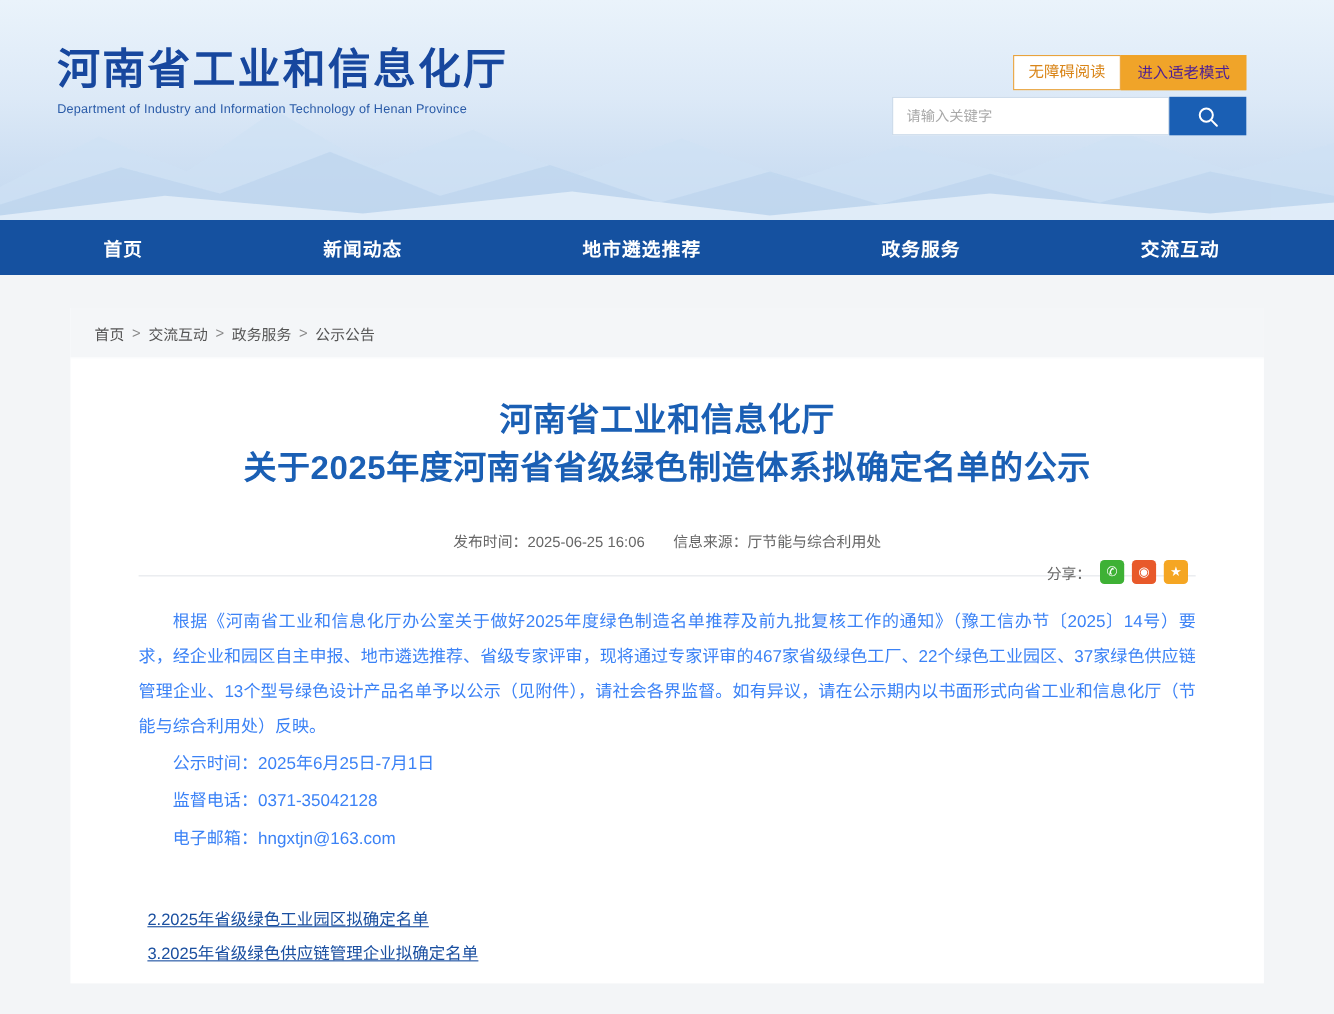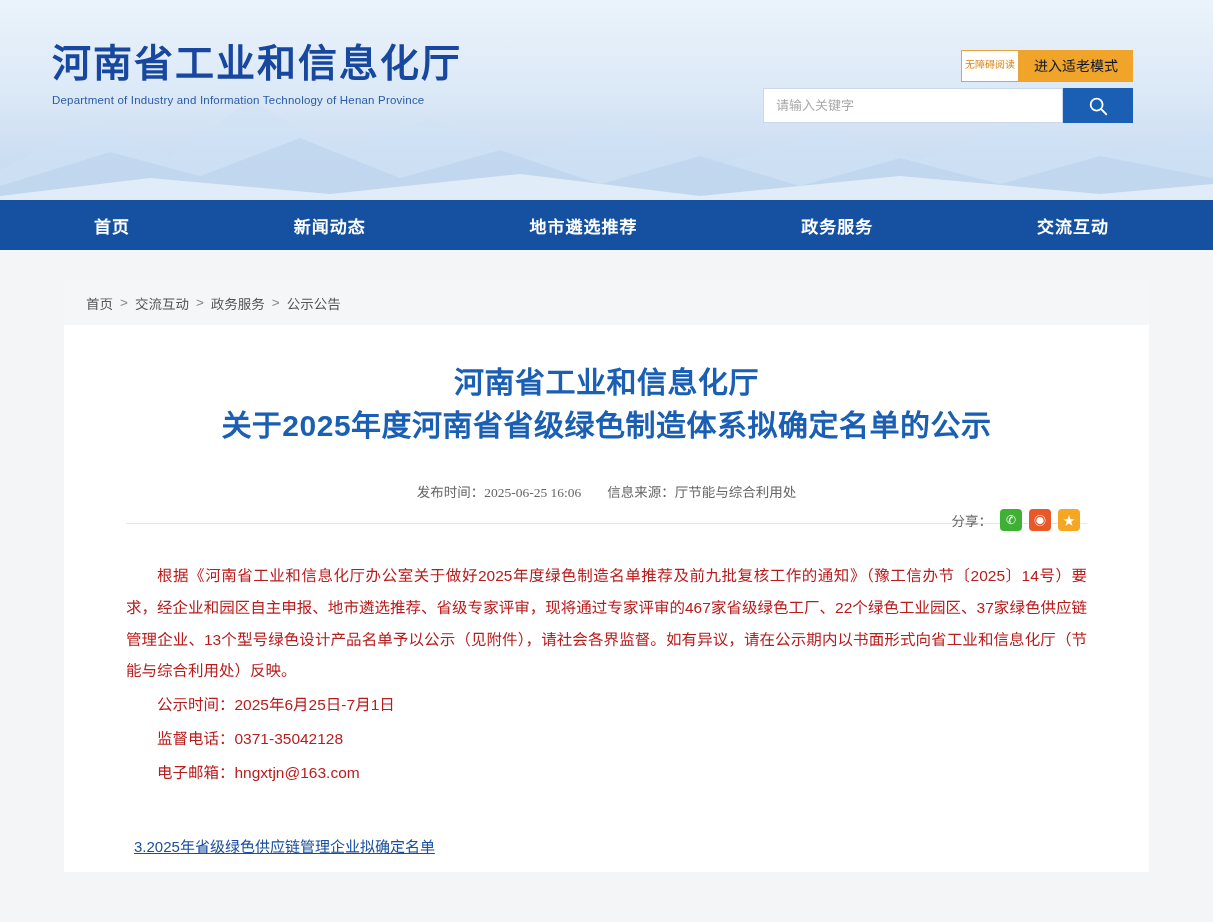--- a/index.html
+++ b/index.html
@@ -54,44 +54,44 @@
     position: absolute;
     right: 80px;
     top: 50px;
     display: flex;
     z-index: 3;
   }
   .btn-access {
     background: #fff;
     border: 1px solid #e8a33d;
     color: #d98518;
-    font-size: 10px;
-    padding: 5px 3px;
+    font-size: 14px;
+    padding: 5px 13px;
     line-height: 18px;
     white-space: nowrap;
   }
   .btn-elder {
     background: #f0a429;
-    color: #0f172a;
+    color: #4c1d95;
     font-size: 14px;
     padding: 6px 14px;
     line-height: 18px;
     white-space: nowrap;
     border: 1px solid #f0a429;
   }
 
   .searchbox {
     position: absolute;
     right: 80px;
     top: 88px;
     display: flex;
     z-index: 3;
   }
   .searchbox input {
-    width: 300px;
+    width: 252px;
     height: 35px;
     border: 1px solid #c9d9e9;
     background: #ffffff;
     padding: 0 12px;
     font-size: 13px;
     color: #333;
     outline: none;
     font-family: Liberation Sans, sans-serif;
   }
   .searchbox input::placeholder { color: #a9a9a9; }
@@ -172,21 +172,20 @@
   .art-title .l2 { display: block; }
 
   .meta-row {
     margin-top: 34px;
     display: flex;
     align-items: center;
     justify-content: center;
     position: relative;
     font-size: 13.5px;
     color: #666;
-    font-family: Liberation Serif, serif;
   }
   .meta-date { margin-right: 26px; }
   .share {
     position: absolute;
     right: 0;
     top: 50%;
     transform: translateY(-50%);
     display: flex;
     align-items: center;
     margin-top: 29px;
@@ -203,23 +202,23 @@
   .s-wechat { background: #3eb135; }
   .s-weibo  { background: #e8592a; }
   .s-star   { background: #f5a623; }
 
   .divider {
     margin: 22px 0 0 0;
     border-top: 1px solid #e3e6ea;
   }
 
   .body-text {
-    margin-top: 36px;
+    margin-top: 26px;
     font-size: 15.5px;
-    color: #b91c1c;
+    color: #3b82f6;
     line-height: 2.05;
     text-align: justify;
     font-family: "Liberation Sans", "DejaVu Sans", sans-serif;
   }
   .body-text p { margin-bottom: 2px; }
   .indent { text-indent: 2em; }
 
   .attachments {
     margin-top: 42px;
     font-size: 15px;
@@ -309,19 +308,20 @@
       <div class="divider"></div>
 
       <div class="body-text">
         <p class="indent">根据《河南省工业和信息化厅办公室关于做好2025年度绿色制造名单推荐及前九批复核工作的通知》（豫工信办节〔2025〕14号）要求，经企业和园区自主申报、地市遴选推荐、省级专家评审，现将通过专家评审的467家省级绿色工厂、22个绿色工业园区、37家绿色供应链管理企业、13个型号绿色设计产品名单予以公示（见附件），请社会各界监督。如有异议，请在公示期内以书面形式向省工业和信息化厅（节能与综合利用处）反映。</p>
         <p class="indent">公示时间：2025年6月25日-7月1日</p>
         <p class="indent">监督电话：0371-35042128</p>
         <p class="indent">电子邮箱：hngxtjn@163.com</p>
       </div>
 
       <div class="attachments">
+        <div><a>2.2025年省级绿色工业园区拟确定名单</a></div>
         <div><a>3.2025年省级绿色供应链管理企业拟确定名单</a></div>
         <div></div>
       </div>
     </div>
 
   </div>
 </div>
 
 </body></html>

